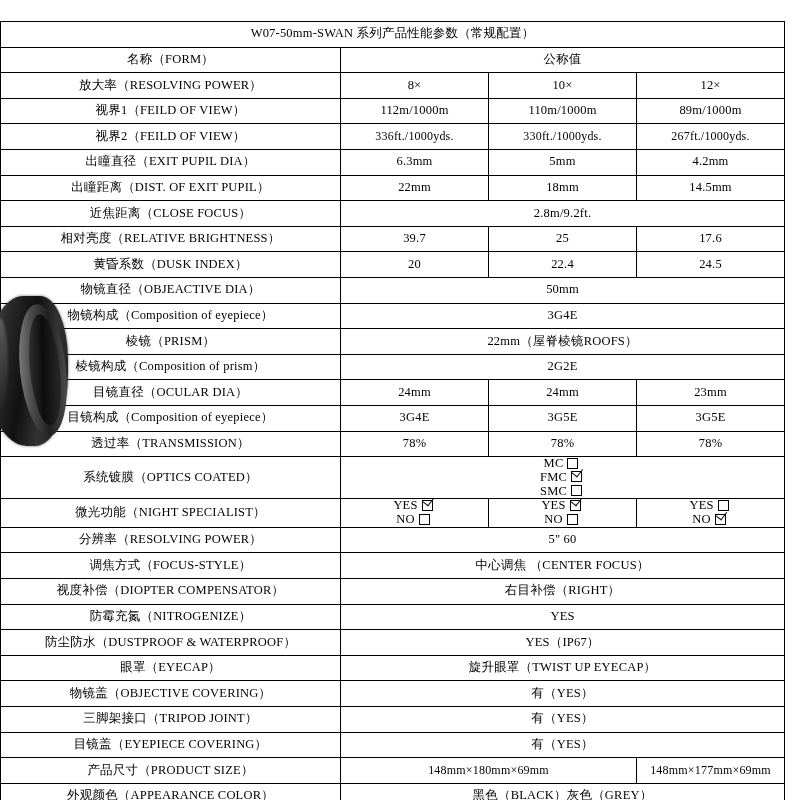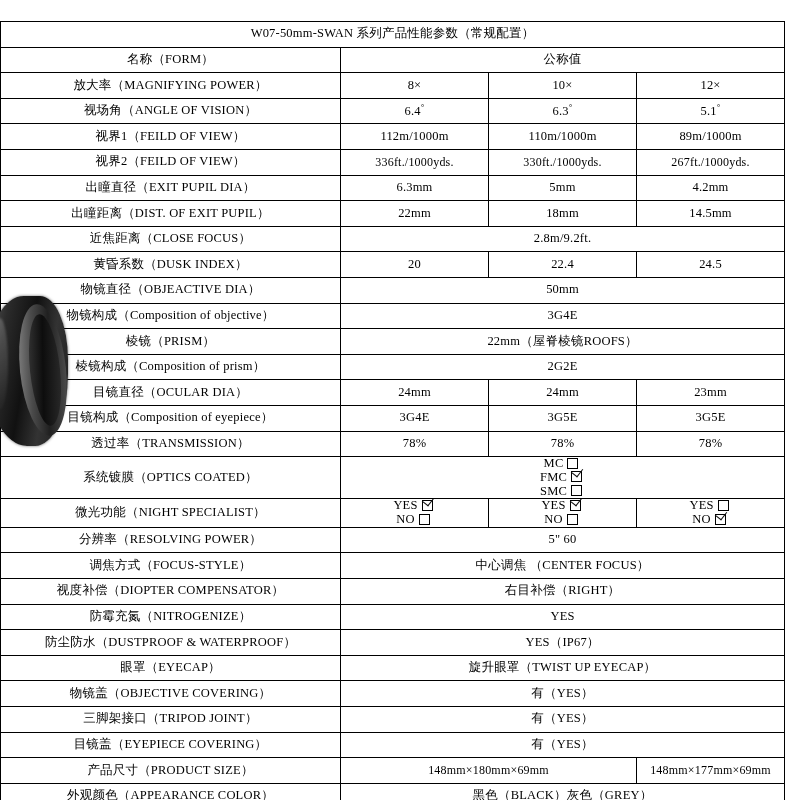--- a/index.html
+++ b/index.html
@@ -167,30 +167,24 @@
     </colgroup>
     <tbody id="tbody">
         <tr>
           <td colspan="4" class="title-cell">W07-50mm-SWAN 系列产品性能参数（常规配置）</td>
         </tr>
         <tr>
           <td class="label">名称（FORM）</td>
           <td colspan="3" class="val">公称值</td>
         </tr>
         <tr>
-          <td class="label">放大率（MAGNIFYING POWER）</td>
+          <td class="label">放大率（RESOLVING POWER）</td>
           <td class="val">8×</td>
           <td class="val">10×</td>
           <td class="val">12×</td>
-        </tr>
-        <tr>
-          <td class="label">视场角（ANGLE OF VISION）</td>
-          <td class="val"><span>6.4</span><span class="sup">°</span></td>
-          <td class="val"><span>6.3</span><span class="sup">°</span></td>
-          <td class="val"><span>5.1</span><span class="sup">°</span></td>
         </tr>
         <tr>
           <td class="label">视界1（FEILD OF VIEW）</td>
           <td class="val">112m/1000m</td>
           <td class="val">110m/1000m</td>
           <td class="val">89m/1000m</td>
         </tr>
         <tr>
           <td class="label">视界2（FEILD OF VIEW）</td>
           <td class="val sm">336ft./1000yds.</td>
@@ -207,31 +201,37 @@
           <td class="label">出瞳距离（DIST. OF EXIT PUPIL）</td>
           <td class="val">22mm</td>
           <td class="val">18mm</td>
           <td class="val">14.5mm</td>
         </tr>
         <tr>
           <td class="label">近焦距离（CLOSE FOCUS）</td>
           <td colspan="3" class="val">2.8m/9.2ft.</td>
         </tr>
         <tr>
+          <td class="label">相对亮度（RELATIVE BRIGHTNESS）</td>
+          <td class="val">39.7</td>
+          <td class="val">25</td>
+          <td class="val">17.6</td>
+        </tr>
+        <tr>
           <td class="label">黄昏系数（DUSK INDEX）</td>
           <td class="val">20</td>
           <td class="val">22.4</td>
           <td class="val">24.5</td>
         </tr>
         <tr>
           <td class="label">物镜直径（OBJEACTIVE DIA）</td>
           <td colspan="3" class="val">50mm</td>
         </tr>
         <tr>
-          <td class="label">物镜构成（Composition of objective）</td>
+          <td class="label">物镜构成（Composition of eyepiece）</td>
           <td colspan="3" class="val">3G4E</td>
         </tr>
         <tr>
           <td class="label">棱镜（PRISM）</td>
           <td colspan="3" class="val">22mm（屋脊棱镜ROOFS）</td>
         </tr>
         <tr>
           <td class="label">棱镜构成（Composition of prism）</td>
           <td colspan="3" class="val">2G2E</td>
         </tr>

